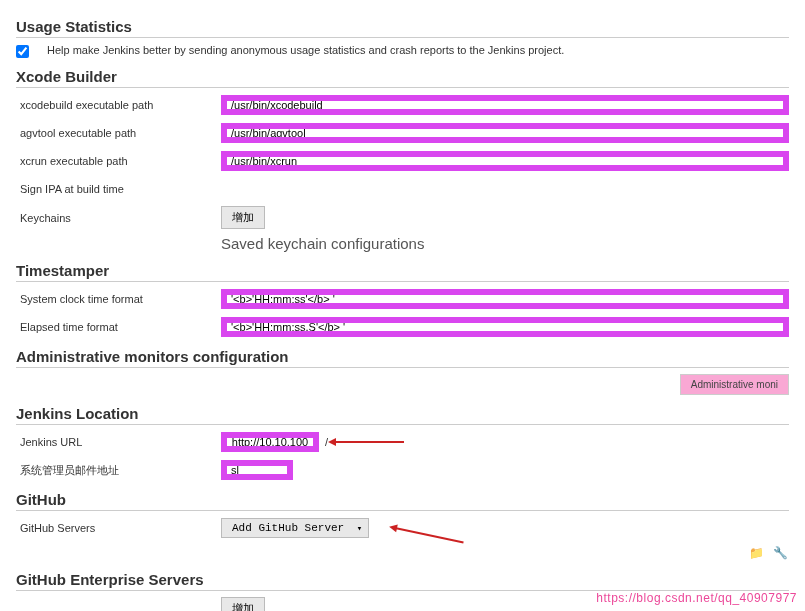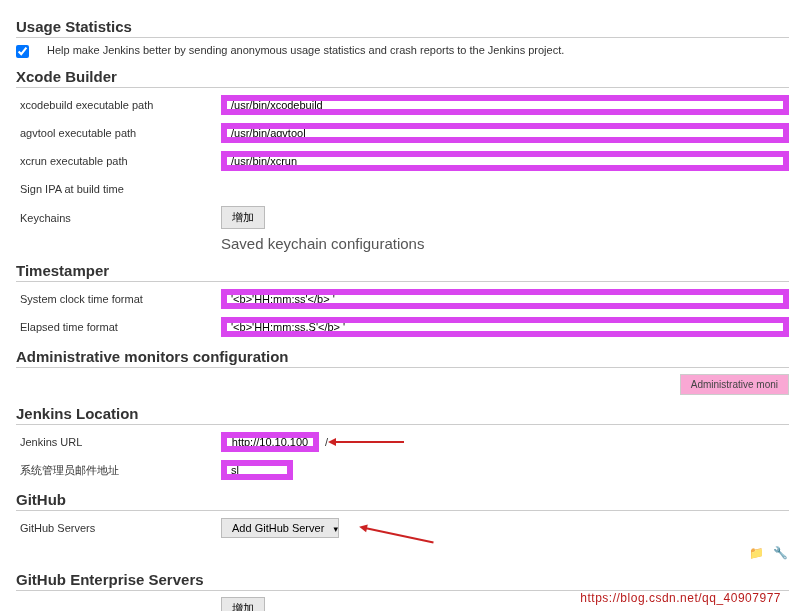--- a/index.html
+++ b/index.html
@@ -56,21 +56,21 @@
     .text-input.short { width: 72px; }
     .text-input.med { width: 98px; text-align: center; }
     .btn {
       background: #e8e8e8;
       border: 1px solid #bbb;
       padding: 3px 10px;
       font-size: 11px;
       cursor: pointer;
       font-family: inherit;
     }
-    .dropdown-btn { padding-right: 0; }
+    .dropdown-btn { padding-right: 6px; font-family: Liberation Mono, monospace; }
     .dropdown-caret::after { content: "▾"; margin-left: 6px; font-size: 9px; }
     .saved-note {
       margin-left: 205px;
       color: #555;
       font-size: 15px;
       margin-bottom: 4px;
     }
     .admin-bar {
       display: flex;
       justify-content: flex-end;
@@ -80,22 +80,22 @@
     .admin-pill {
       background: #f9a8d4;
       border: 1px solid #ccc;
       padding: 4px 10px;
       font-size: 10px;
       color: #444;
     }
     .watermark {
       position: fixed;
       bottom: 6px;
-      right: 24px;
-      color: #b91c1c;
+      right: 8px;
+      color: #ec4899;
       font-size: 12px;
       letter-spacing: 0.5px;
       pointer-events: none;
     }
     .icon-row {
       display: flex;
       justify-content: flex-end;
       gap: 8px;
       margin-top: 6px;
     }

